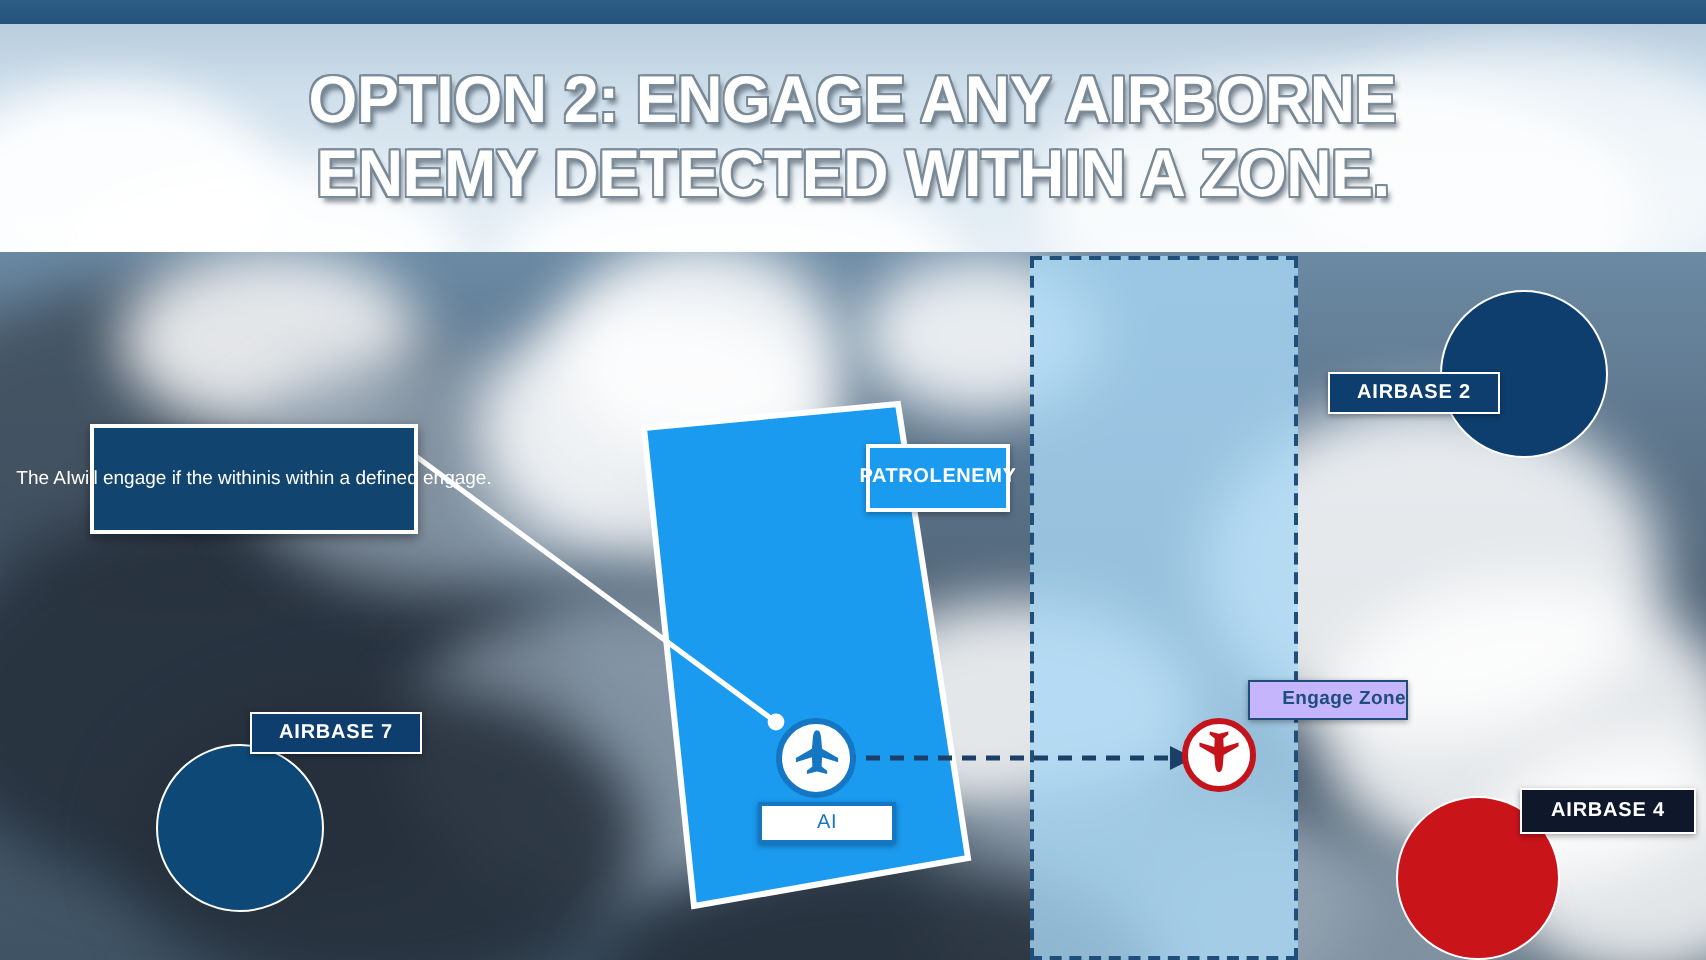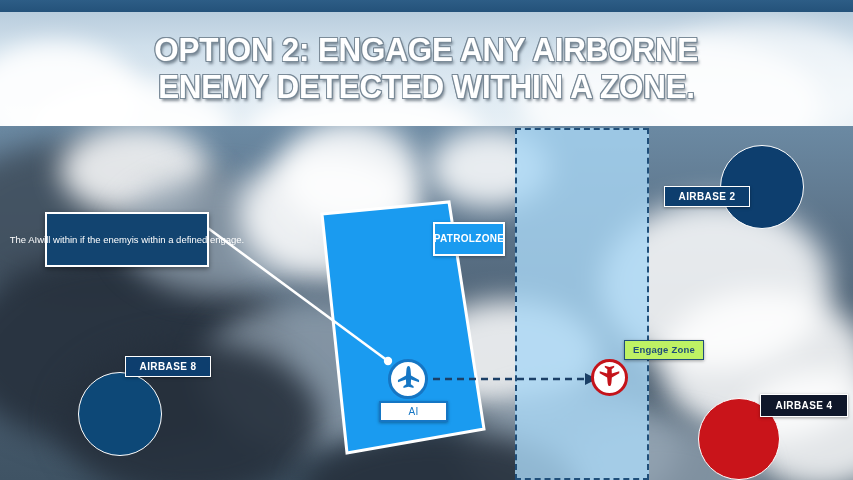--- a/index.html
+++ b/index.html
@@ -119,22 +119,22 @@
     font-size:10px; letter-spacing:0.3px;
     flex-direction:row;
   }
   #ai-label {
     left:379px; top:401px; width:69px; height:21px;
     background:#ffffff; color:#1576c4; border:2px solid #1576c4;
     font-size:10px; font-weight:normal; letter-spacing:0.3px;
   }
   #engage-zone-label {
     left:624px; top:340px; width:80px; height:20px;
-    background:#bef264; color:#1f4e79; border:1.6px solid #1f4e79;
-    font-size:9.5px; letter-spacing:0.2px;
+    background:#c4b5fd; color:#1f4e79; border:1.6px solid #1f4e79;
+    font-size:9.5px; letter-spacing:0.2px;justify-content:flex-end;
   }
 
   
   #annotation {
     position:absolute;
     left:45px; top:212px; width:164px; height:55px;
     background:#124470;
     border:2.5px solid #ffffff;
     color:#ffffff;
     font-size:9.5px;
@@ -223,47 +223,47 @@
 
   <div class="jet" id="enemy-jet">
     <span>
       <svg width="25" height="25" viewBox="0 0 64 64">
         <path d="M32 5 C29 5 27.5 9 27 15 L26 27 L7 38 L7 43 L26 37 L26.5 48 L20 53 L20 57 L32 54 L44 57 L44 53 L37.5 48 L38 37 L57 43 L57 38 L38 27 L37 15 C36.5 9 35 5 32 5 Z" fill="#c4131a" transform="rotate(180 32 32)"></path>
       </svg>
     </span>
   </div>
 
   <div class="label-box" id="airbase1-label">
-    <span>AIRBASE 8</span>
+    <span>AIRBASE 7</span>
   </div>
 
   <div class="label-box" id="airbase2-label">
     <span>AIRBASE 2</span>
   </div>
 
   <div class="label-box" id="airbase4-label">
     <span>AIRBASE 4</span>
   </div>
 
   <div class="label-box" id="patrol-zone-label">
     <span>PATROL</span>
-    <span>ZONE</span>
+    <span>ENEMY</span>
   </div>
 
   <div class="label-box" id="ai-label">
     <span>AI</span>
   </div>
 
   <div class="label-box" id="engage-zone-label">
     <span>Engage Zone</span>
   </div>
 
   <div id="annotation">
     <span class="ln">The AI</span>
-    <span class="ln">will within if the enemy</span>
+    <span class="ln">will engage if the within</span>
     <span class="ln">is within a defined engage.</span>
   </div>
 
   <div id="header-band">
     <div class="hb-sky"></div>
     <div class="hb-cloud" style="left:-30px; top:30px;  width:170px; height:110px;"></div>
     <div class="hb-cloud" style="left:30px;  top:70px;  width:200px; height:90px;"></div>
     <div class="hb-cloud" style="left:250px; top:75px;  width:230px; height:90px;"></div>
     <div class="hb-cloud" style="left:520px; top:25px;  width:300px; height:130px; background:rgba(255,255,255,0.75);"></div>
     <div class="hb-cloud" style="left:640px; top:10px;  width:240px; height:120px; background:rgba(255,255,255,0.6);"></div>

